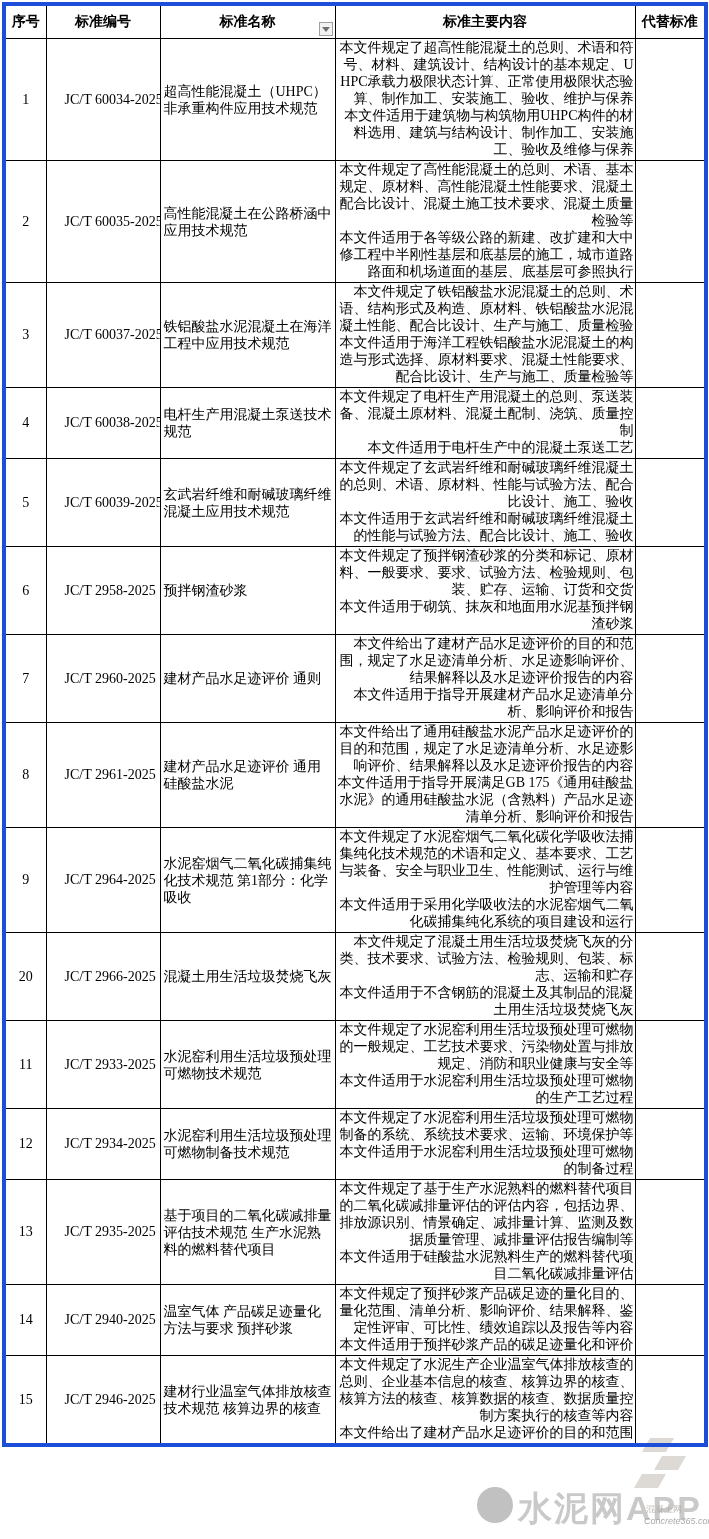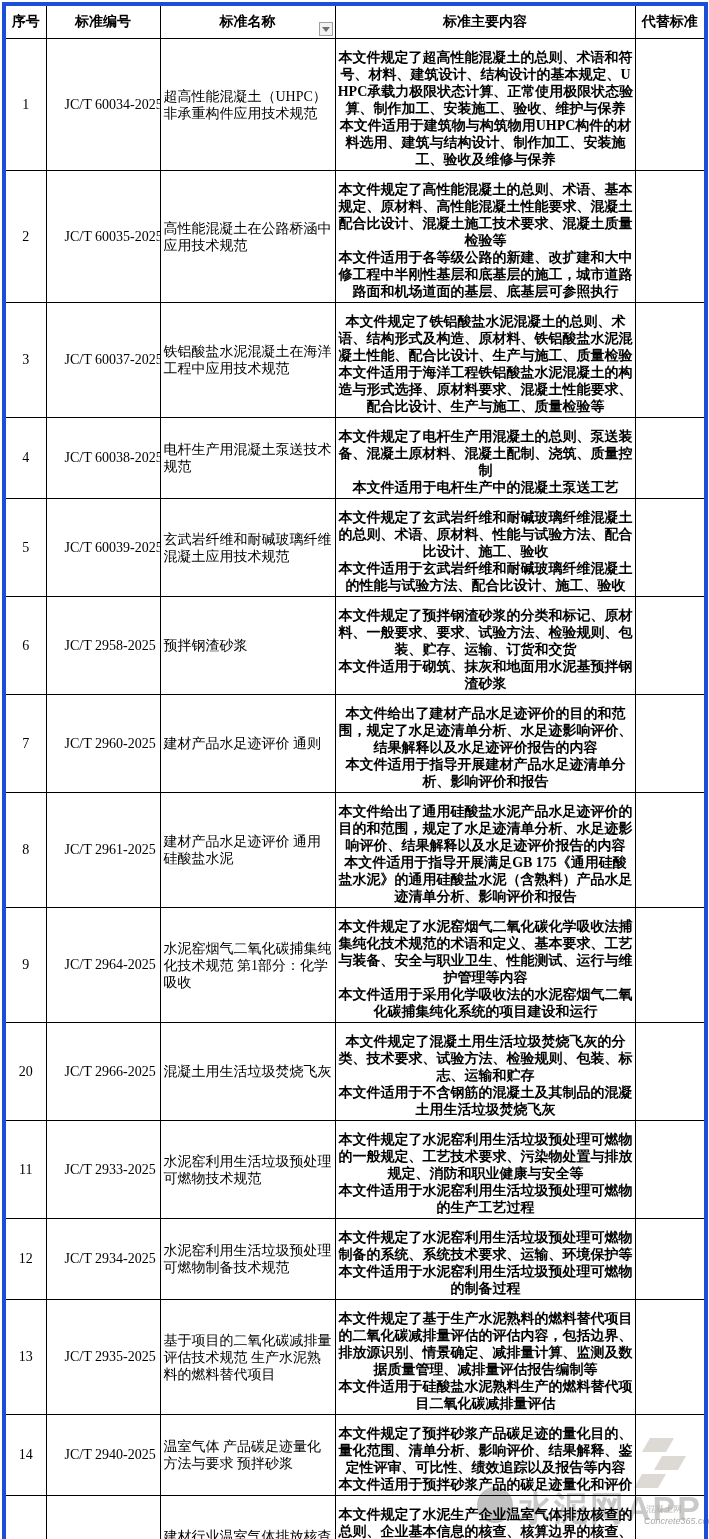--- a/index.html
+++ b/index.html
@@ -52,26 +52,25 @@
     padding:2px 18px;
     white-space:nowrap;
   }
   td.c-name{
     vertical-align:middle;
     font-size:14px;
     line-height:17px;
     padding:2px 3px;
   }
   td.c-content{
-    text-align:center;
+    text-align:right;
     vertical-align:top;
     font-size:14px;
     line-height:17px;
-    padding:10px 1px 2px 2px;
-    font-weight:bold;
+    padding:0 1px 2px 2px;
   }
   td.c-replaced{padding:2px;}
   .para{margin:0;}
   
   .filter-btn{
     position:absolute;
     right:2px;
     bottom:2px;
     width:14px;
     height:14px;

